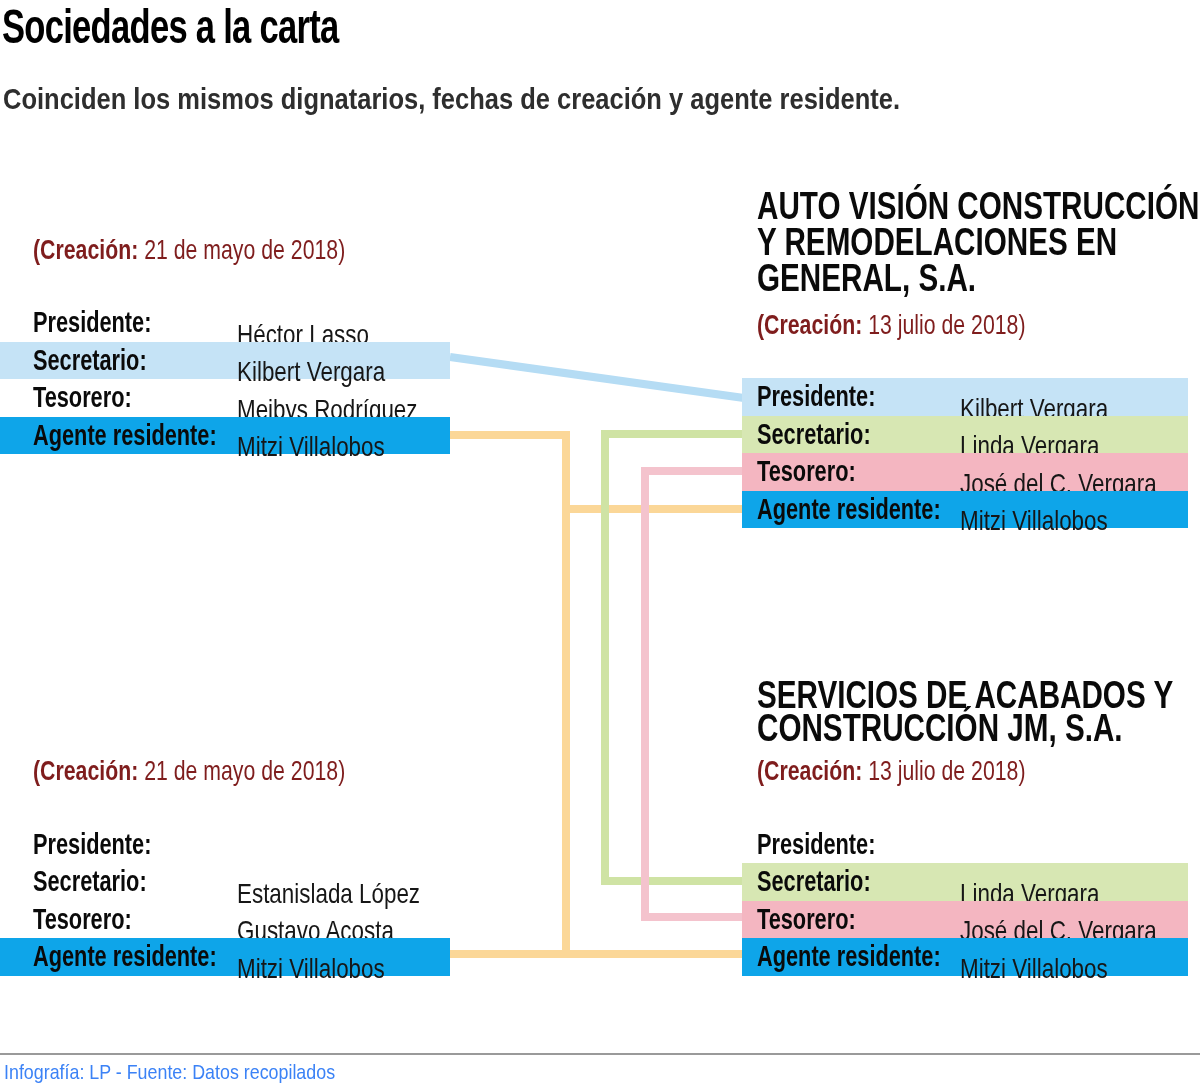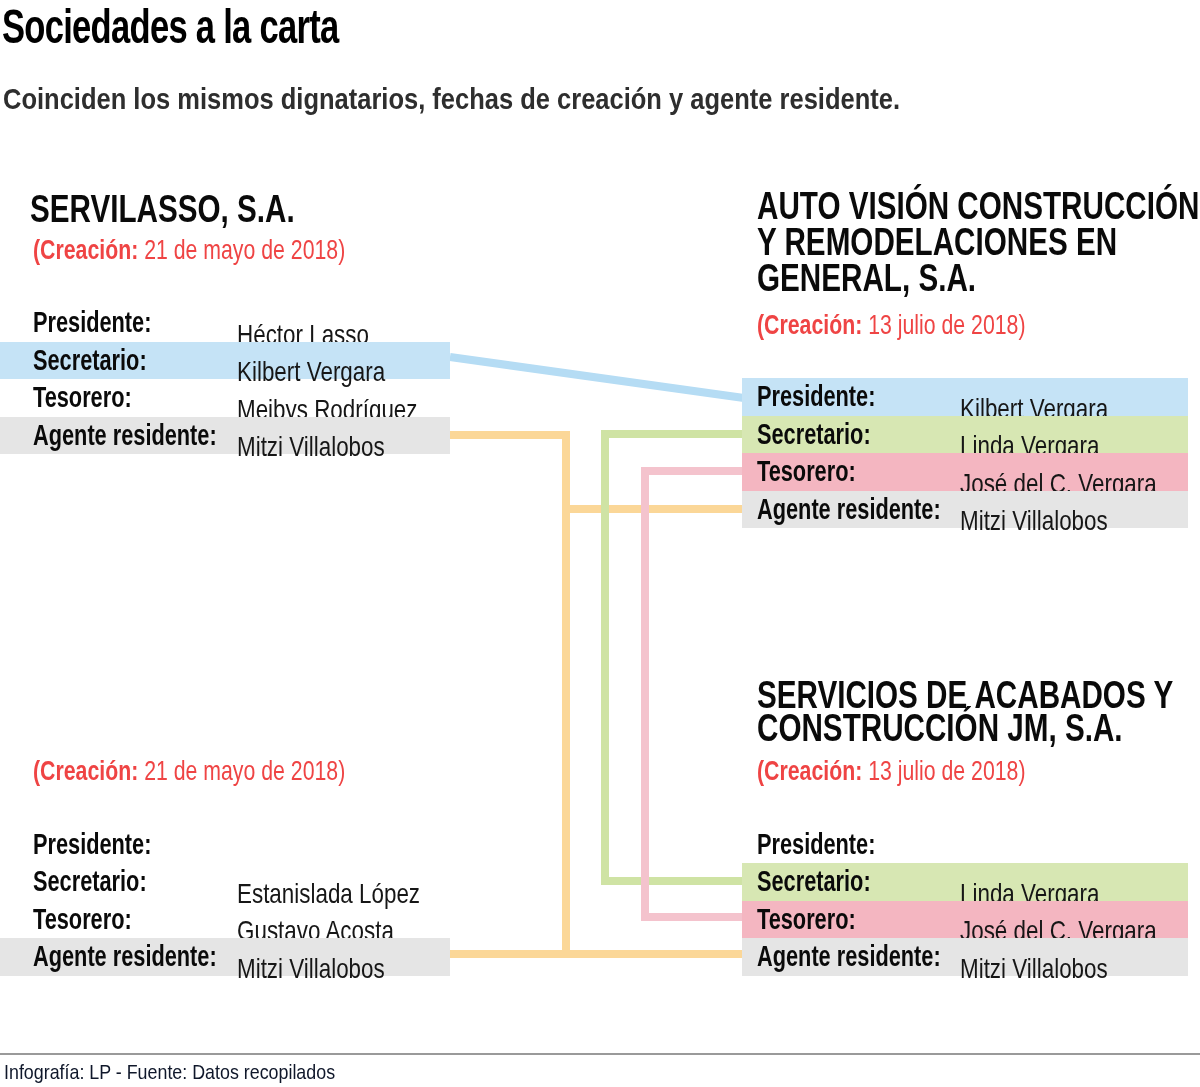--- a/index.html
+++ b/index.html
@@ -16,40 +16,40 @@
   .sx78{transform:scaleX(0.78);}
   .sx80{transform:scaleX(0.80);}
   .sx85{transform:scaleX(0.85);}
 
   .page-title{left:2px;top:2px;font-size:48px;font-weight:700;letter-spacing:-1px;color:#000;line-height:50px;}
   .page-subtitle{left:3px;top:82px;font-size:30px;font-weight:700;color:#2e2e2e;letter-spacing:0;}
 
   .company-title{font-size:38px;font-weight:700;color:#0a0a0a;}
   .company-title .line{line-height:36px;}
   .company-title.two .line{line-height:33px;}
-  .company-creation{font-size:28px;color:#ef4444;line-height:28px;}
+  .company-creation{font-size:28px;color:#7f1d1d;line-height:28px;}
   .company-creation b{font-weight:700;}
 
   .row{position:absolute;height:37.5px;}
   .row .role,.row .name{position:absolute;top:0;bottom:0;display:flex;align-items:center;font-size:29px;}
   .row .role{left:33px;font-weight:700;color:#0a0a0a;justify-content:flex-end;}
   .row .name{left:237px;font-size:28px;font-weight:400;color:#161616;margin-top:24px;}
   .row.right .role{left:15px;}
   .row.right .name{left:218px;}
 
   .hl-blue{background:#c5e3f6;}
   .hl-green{background:#d7e7b3;}
   .hl-pink{background:#f4b6c1;}
-  .hl-yellow{background:#e5e5e5;}
+  .hl-yellow{background:#0ea5e9;}
 
   .connector-svg{left:0;top:0;width:1200px;height:1087px;z-index:1;}
   .blocklayer{z-index:2;}
 
   .footer-rule{left:0;top:1053px;width:1200px;height:0;border-top:2px solid #9a9a9a;}
-  .footer-credit{left:4px;top:1060px;font-size:21px;color:#0f172a;}
+  .footer-credit{left:4px;top:1060px;font-size:21px;color:#3b82f6;}
 </style>
 </head>
 <body>
 
 <div class="canvas">
 
   <svg class="abs connector-svg" viewBox="0 0 1200 1087" xmlns="http://www.w3.org/2000/svg">
 
     <g stroke="#fbd798" stroke-width="8" fill="none" stroke-linecap="butt" stroke-linejoin="miter">
       <path d="M450 435 L566 435 L566 954"></path>
@@ -64,23 +64,20 @@
     <line x1="450" y1="357" x2="744" y2="398" stroke="#b5dcf4" stroke-width="8"></line>
   </svg>
 
   <div class="abs page-title blocklayer">
     <span class="cx sx72">Sociedades a la carta</span>
   </div>
   <div class="abs page-subtitle blocklayer">
     <span class="cx sx85">Coinciden los mismos dignatarios, fechas de creación y agente residente.</span>
   </div>
 
-  <div class="abs company-title blocklayer" style="left:30px;top:191px;">
-    <div class="line"><span class="cx sx78">SERVILASSO, S.A.</span></div>
-  </div>
   <div class="abs company-creation blocklayer" style="left:33px;top:236px;">
     <span class="cx sx76"><b>(Creación:</b><span> 21 de mayo de 2018)</span></span>
   </div>
   <div class="abs row blocklayer" style="left:0;top:304px;width:450px;">
     <span class="role">
         <span class="cx sx75">Presidente:</span>
       </span>
     <span class="name">
         <span class="cx sx80">Héctor Lasso</span>
       </span>

